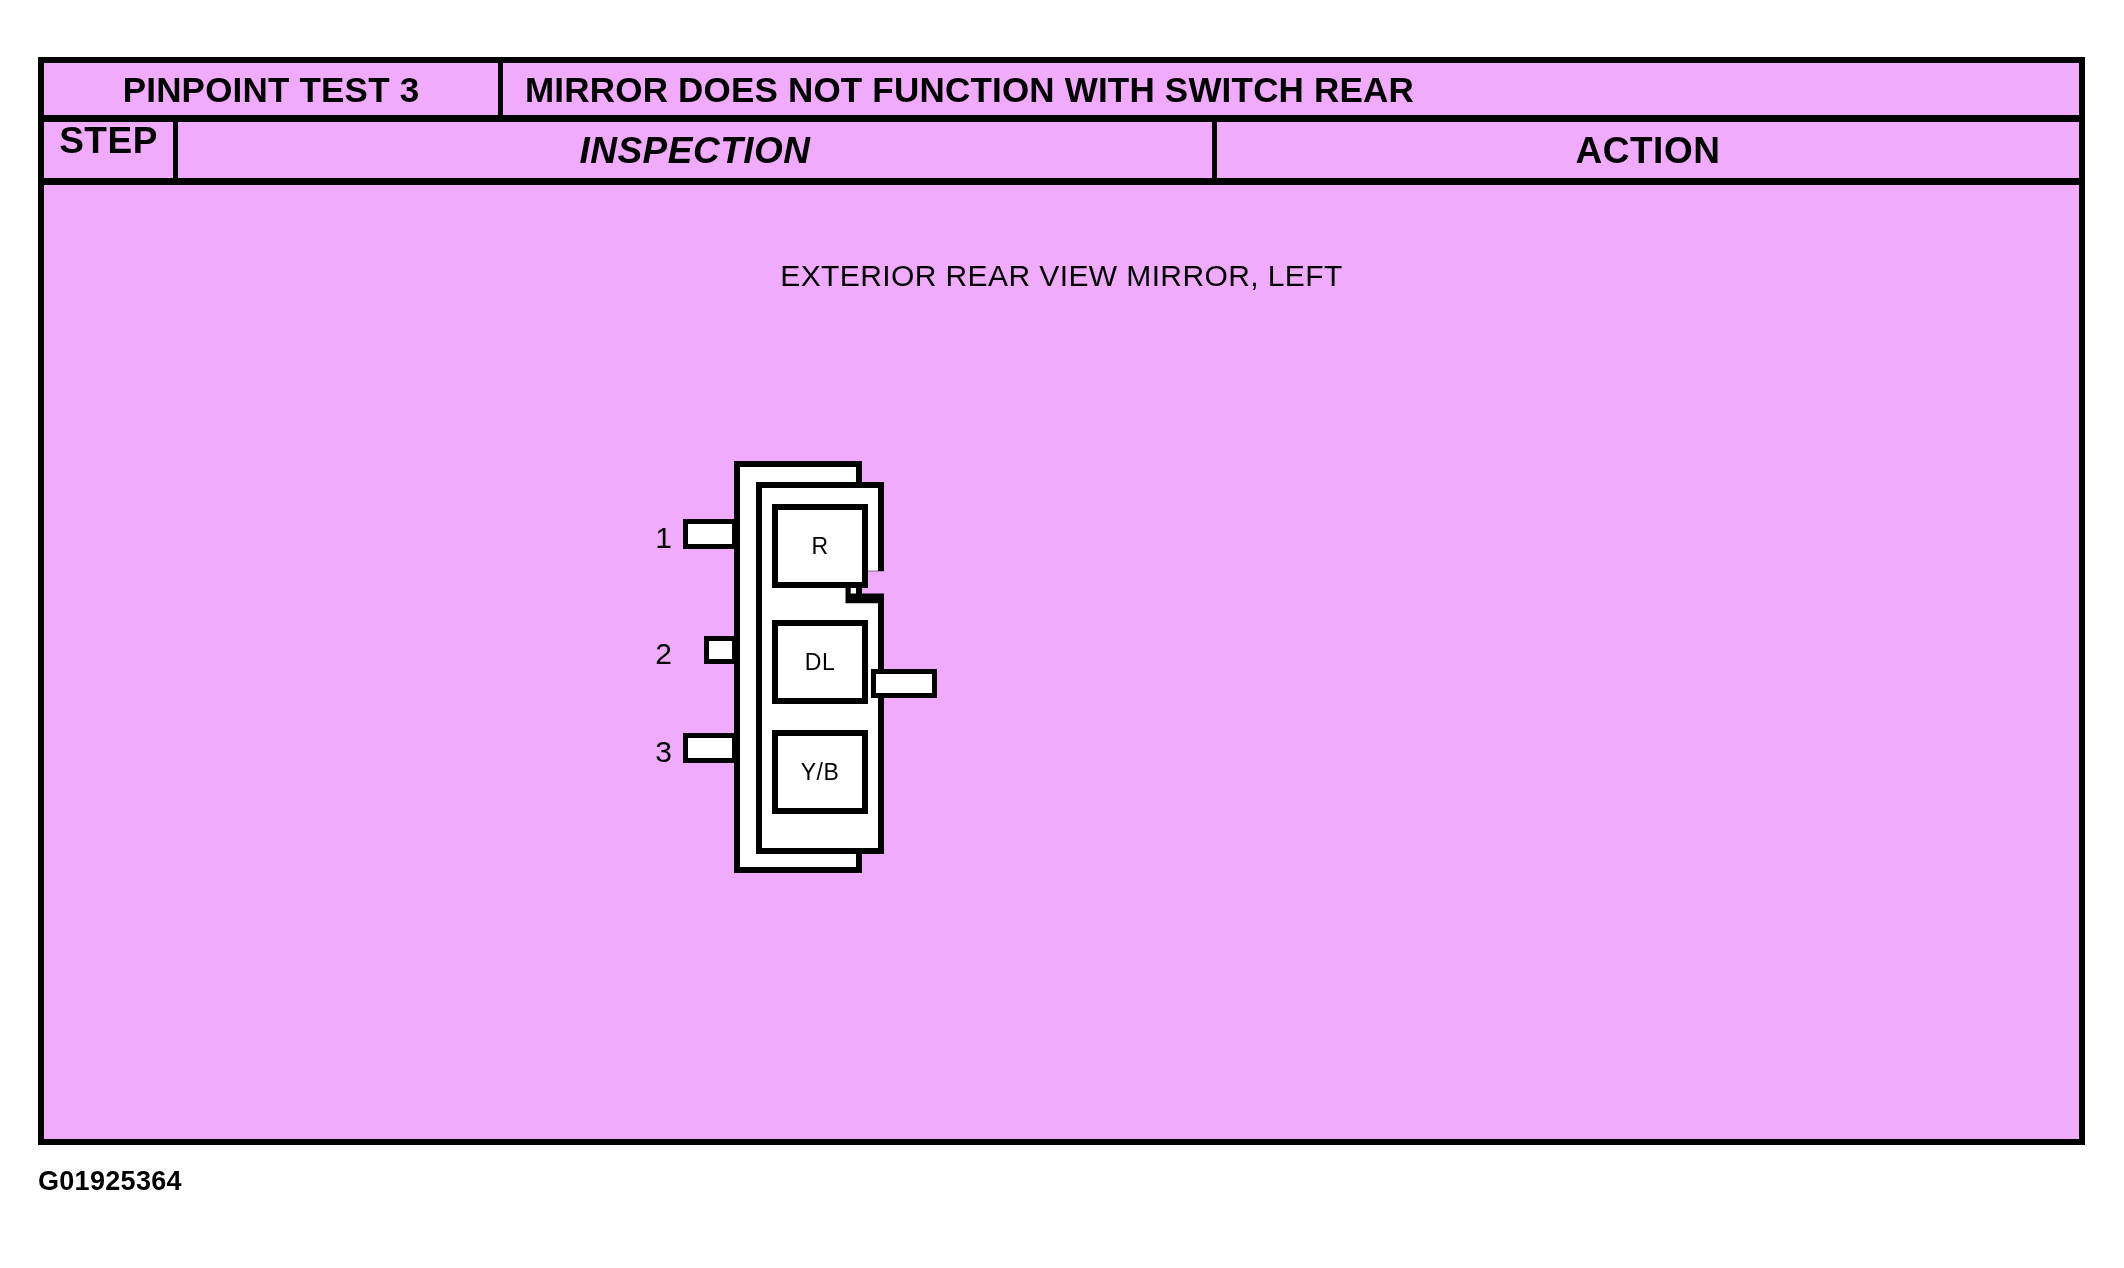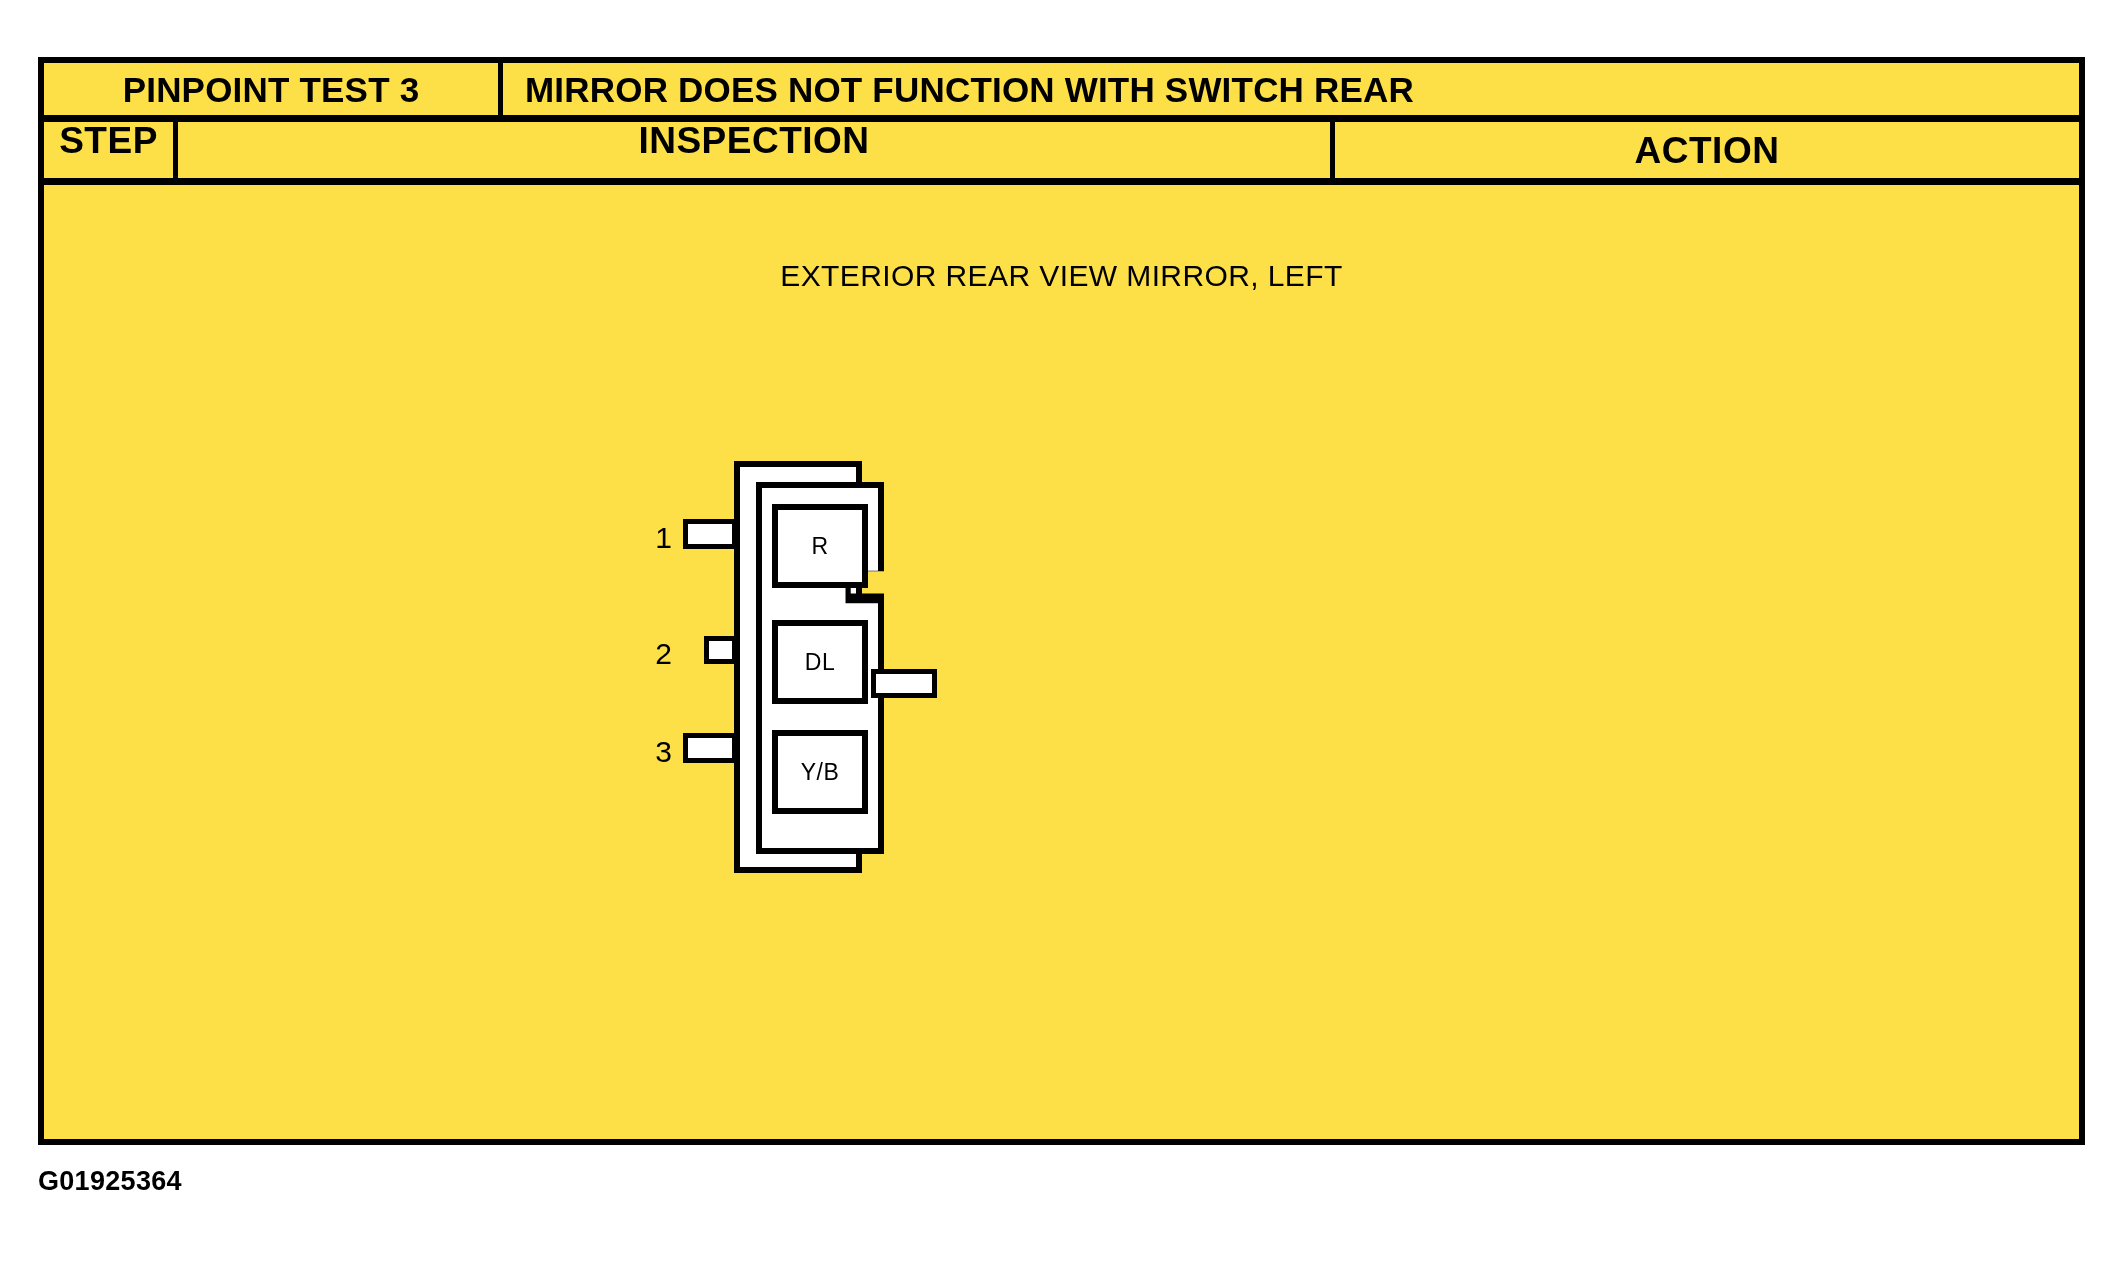--- a/index.html
+++ b/index.html
@@ -26,21 +26,21 @@
 
   
   .table-frame {
     position: absolute;
     left: 38px;
     top: 57px;
     width: 2047px;
     height: 1088px;
     border: 6px solid #000;
     box-sizing: border-box;
-    background: #fde047;
+    background: #f0abfc;
   }
 
   
   .row-title {
     position: absolute;
     left: 0; top: 0;
     width: 100%;
     height: 59px;
     border-bottom: 7px solid #000;
     box-sizing: border-box;
@@ -82,26 +82,27 @@
   }
   .cell-step {
     width: 134px;
     border-right: 5px solid #000;
     box-sizing: border-box;
     display: flex;
     align-items: flex-start;
     justify-content: center;
   }
   .cell-inspection {
-    width: 1157px;
+    width: 1039px;
     border-right: 5px solid #000;
     box-sizing: border-box;
     display: flex;
-    align-items: flex-start;
-    justify-content: center;
+    align-items: center;
+    justify-content: center;
+    font-style: italic;
   }
   .cell-action {
     flex: 1;
     box-sizing: border-box;
     display: flex;
     align-items: center;
     justify-content: center;
   }
   .colhdr-text {
     font-weight: bold;

